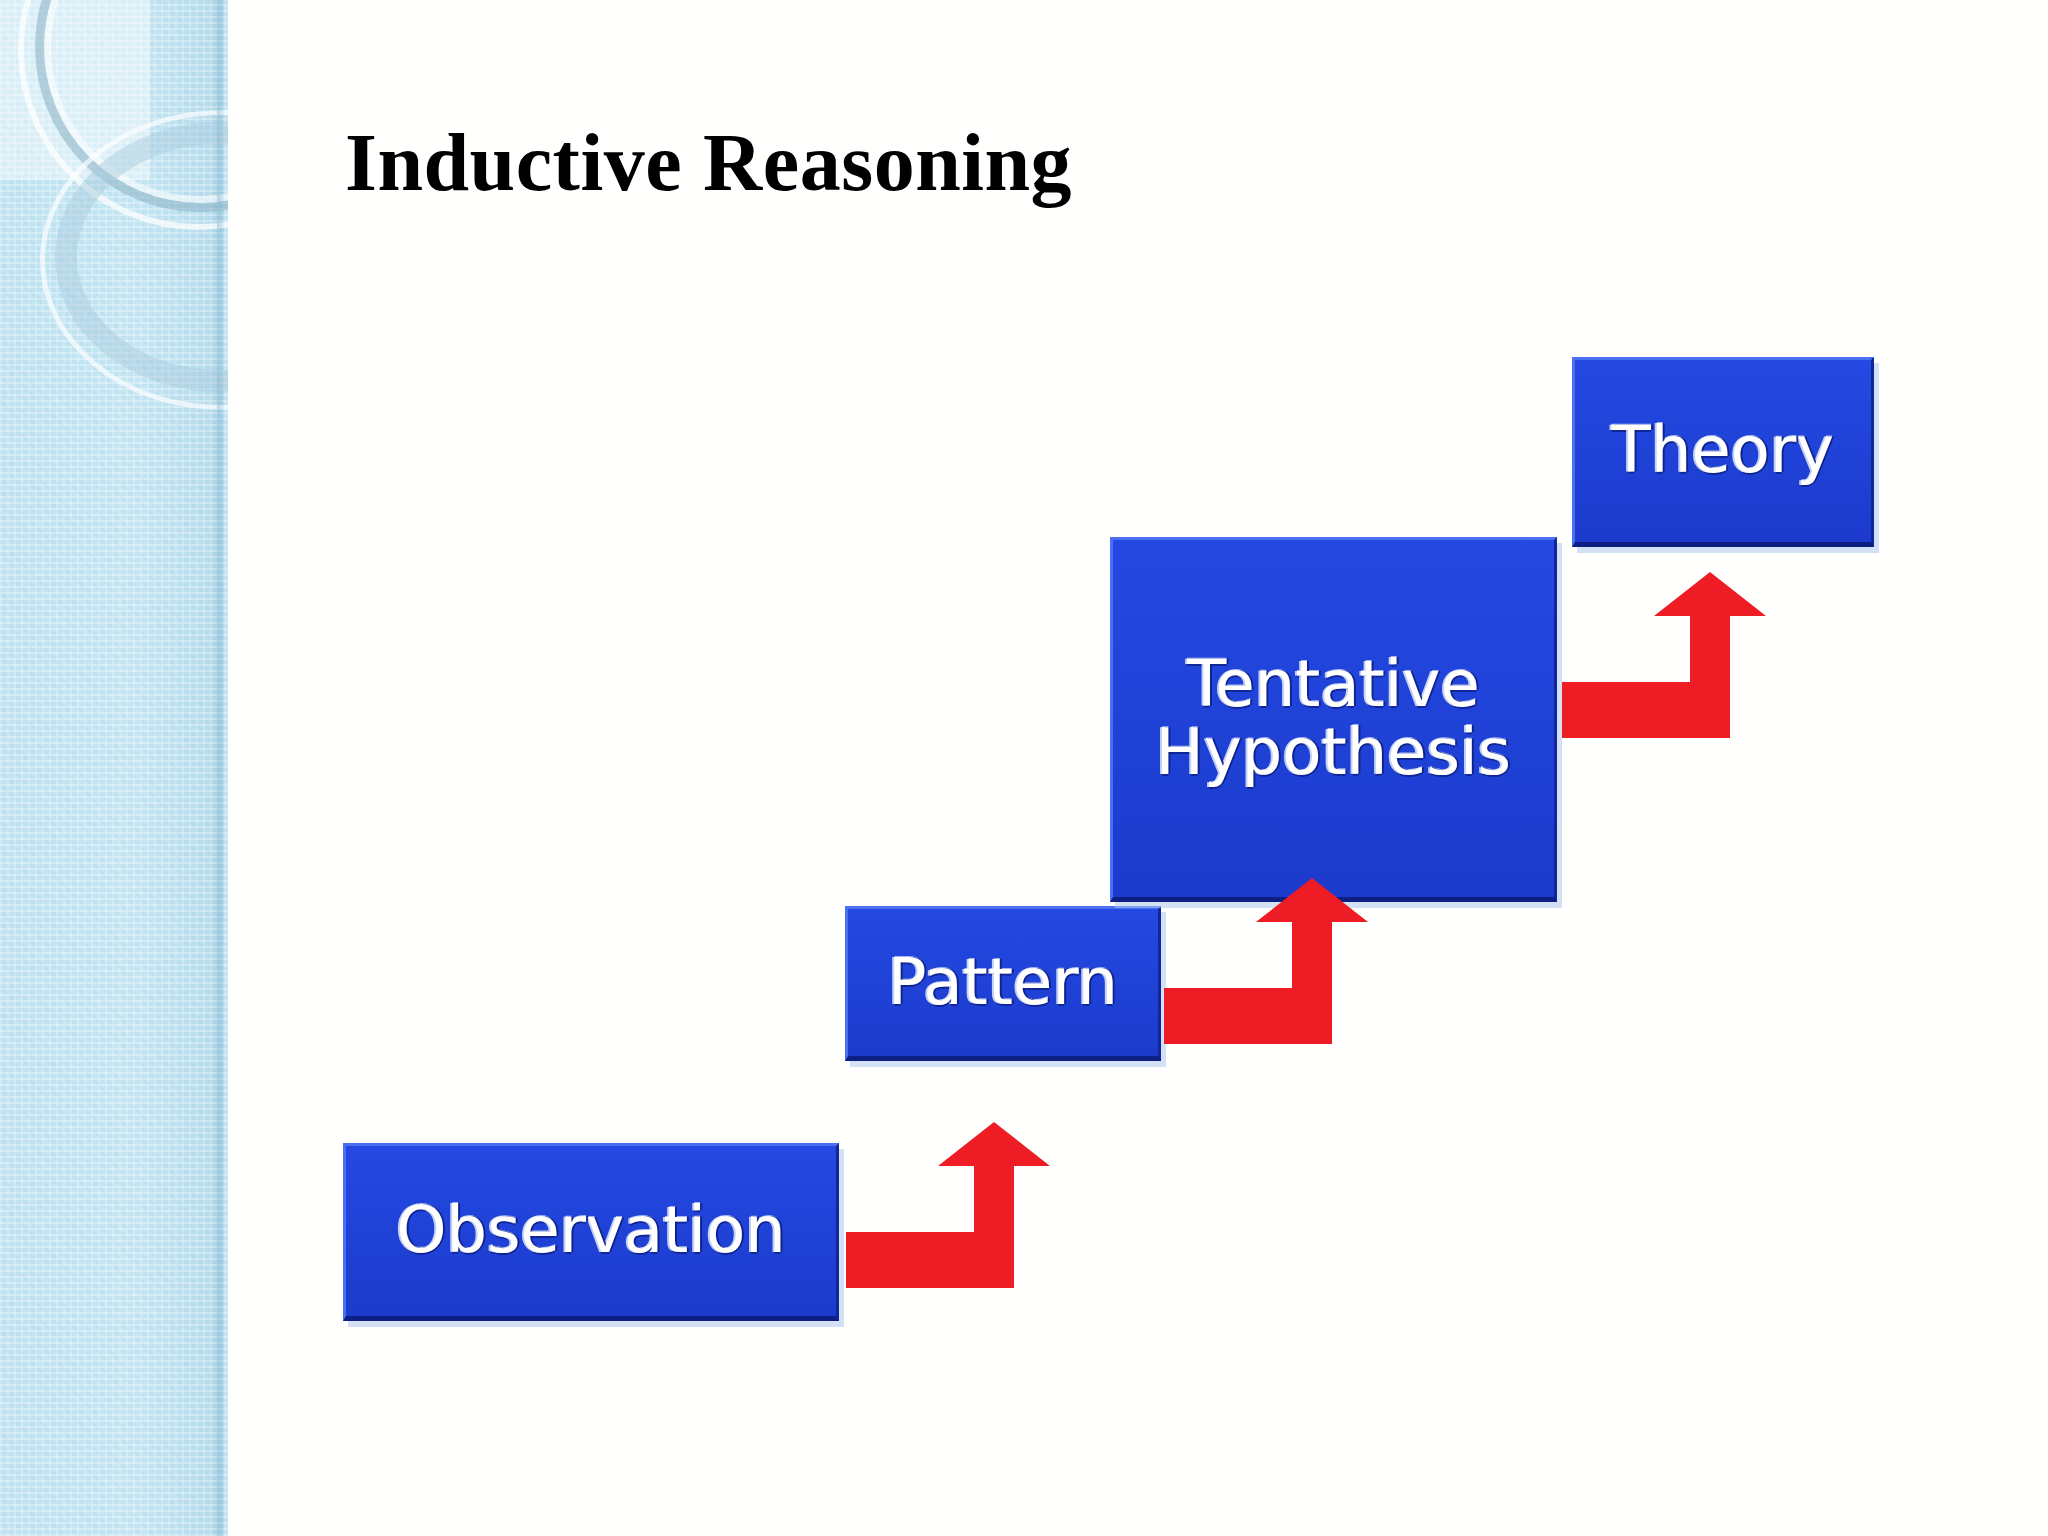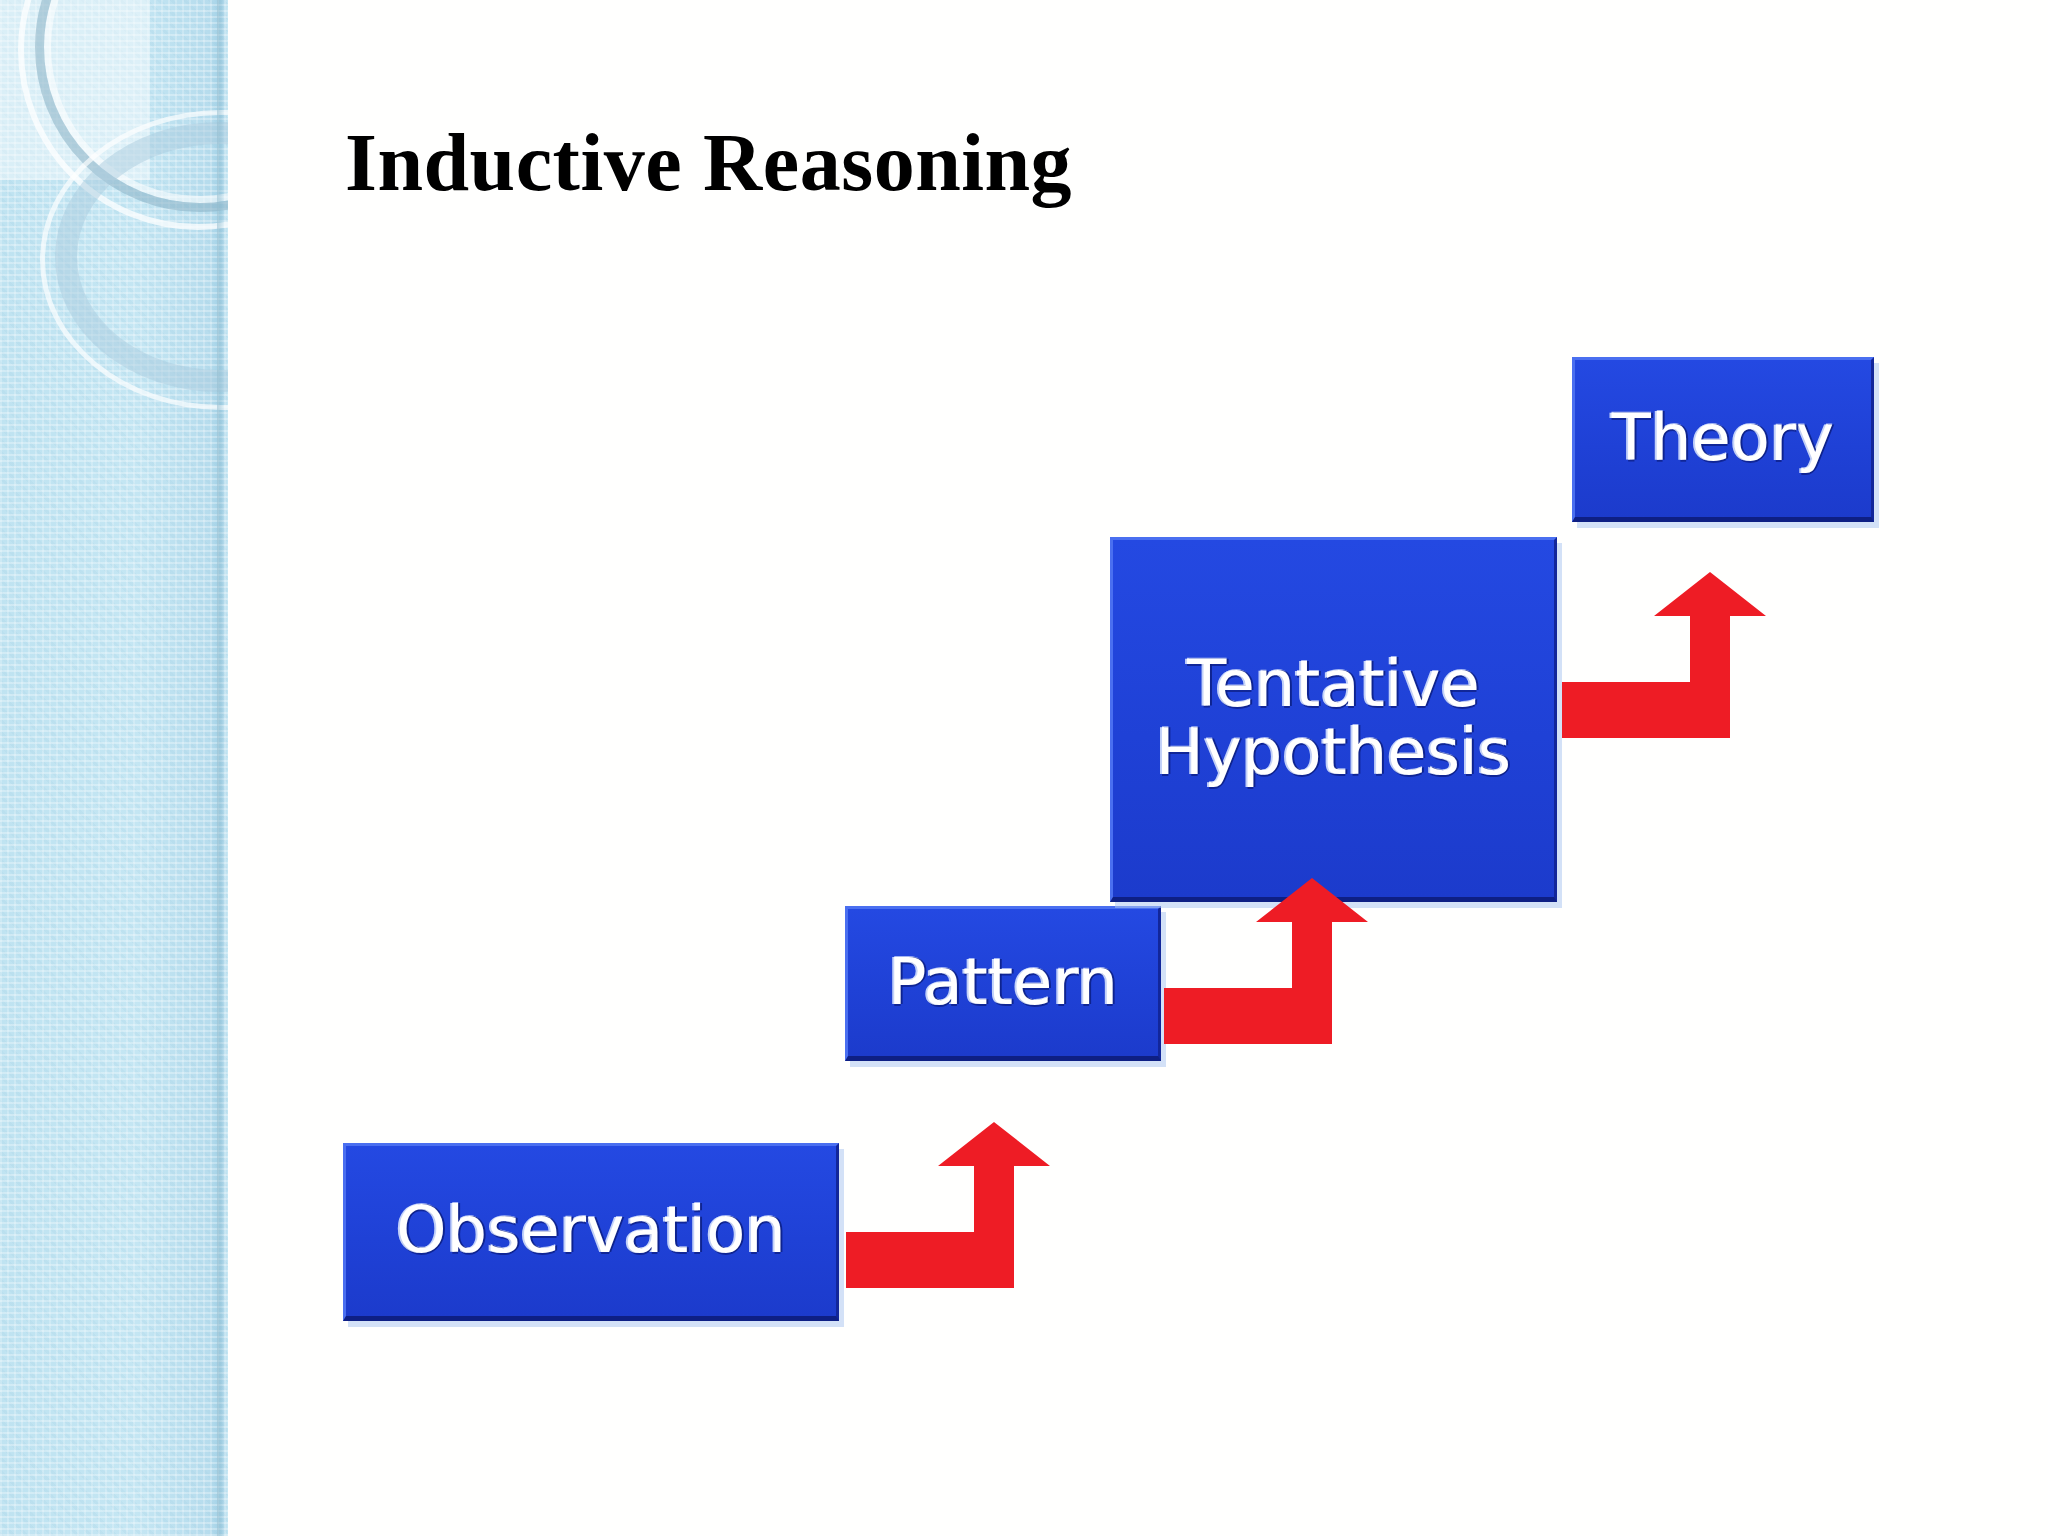--- a/index.html
+++ b/index.html
@@ -129,21 +129,21 @@
       -2px 0 0 rgba(225,235,255,0.85),
        0 2px 0 rgba(12,30,130,0.75),
        0 -1px 0 rgba(235,242,255,0.65);
     white-space: pre-line;
     padding: 0 10px;
   }
 
   #node-observation { left: 343px; top: 1143px; width: 496px; height: 178px; }
   #node-pattern     { left: 845px; top: 906px;  width: 316px; height: 155px; }
   #node-hypothesis  { left: 1110px; top: 537px; width: 447px; height: 365px; }
-  #node-theory      { left: 1572px; top: 357px; width: 302px; height: 165px; }
+  #node-theory      { left: 1572px; top: 357px; width: 302px; height: 190px; }
 
   
   .arrow {
     position: absolute;
     overflow: visible;
   }
   .arrow svg { display: block; overflow: visible; }
 
   #arrow-1 { left: 846px; top: 1120px; }
   #arrow-2 { left: 1164px; top: 876px; }

